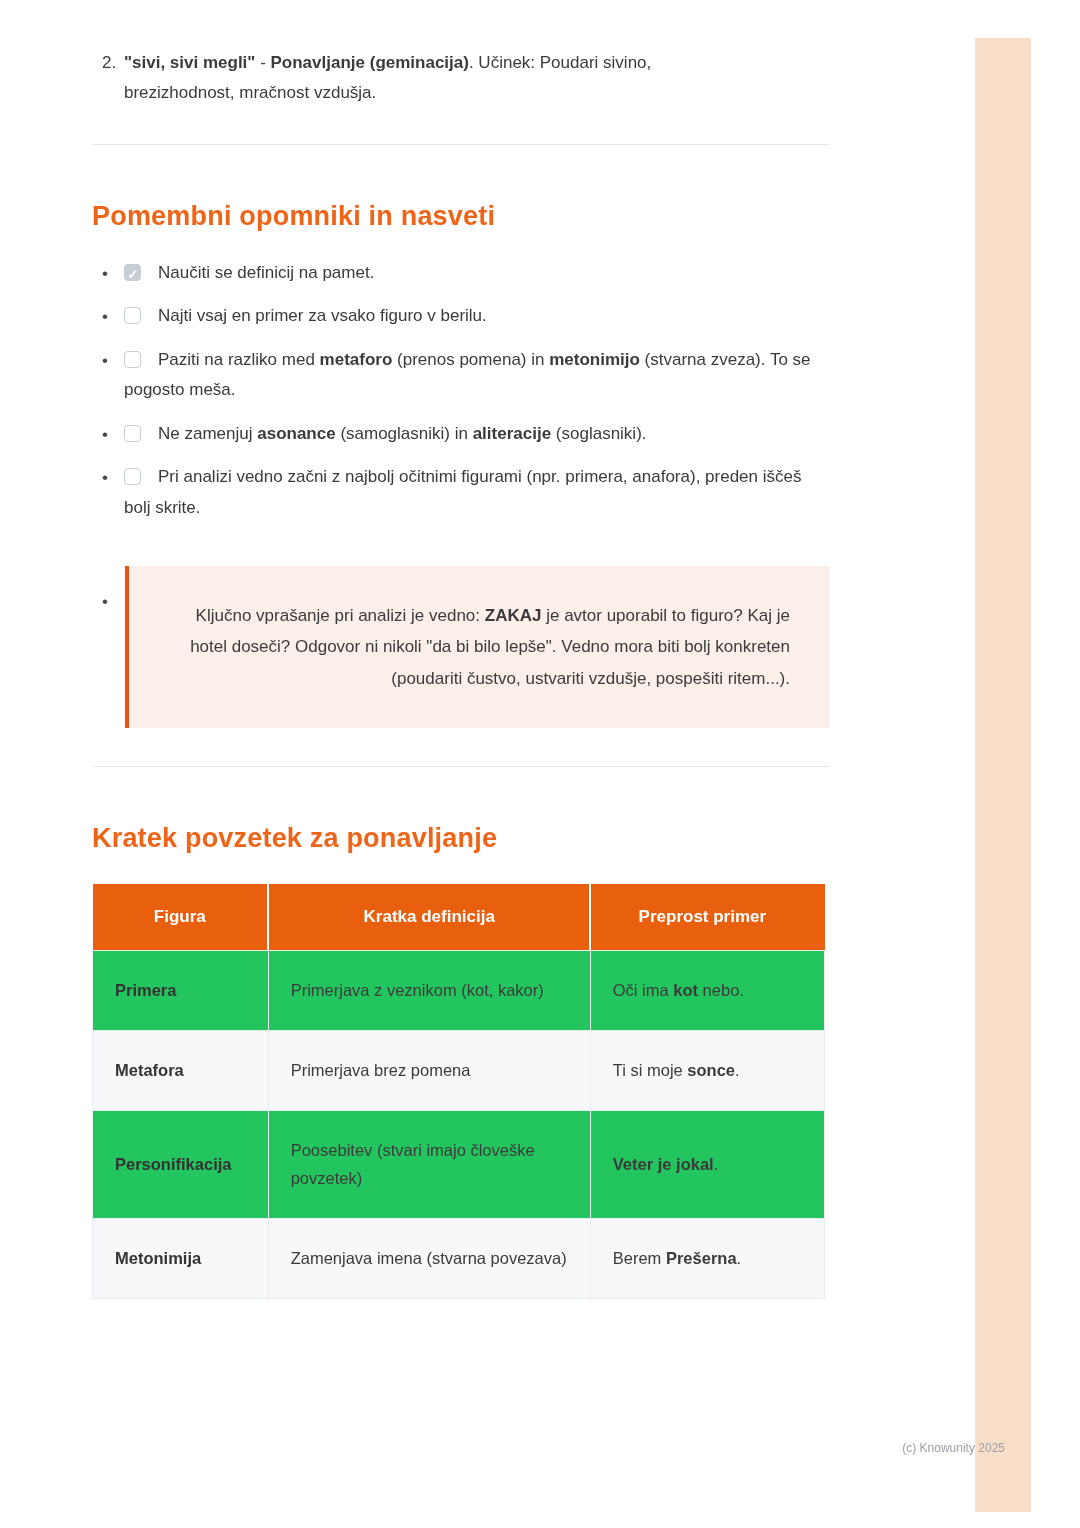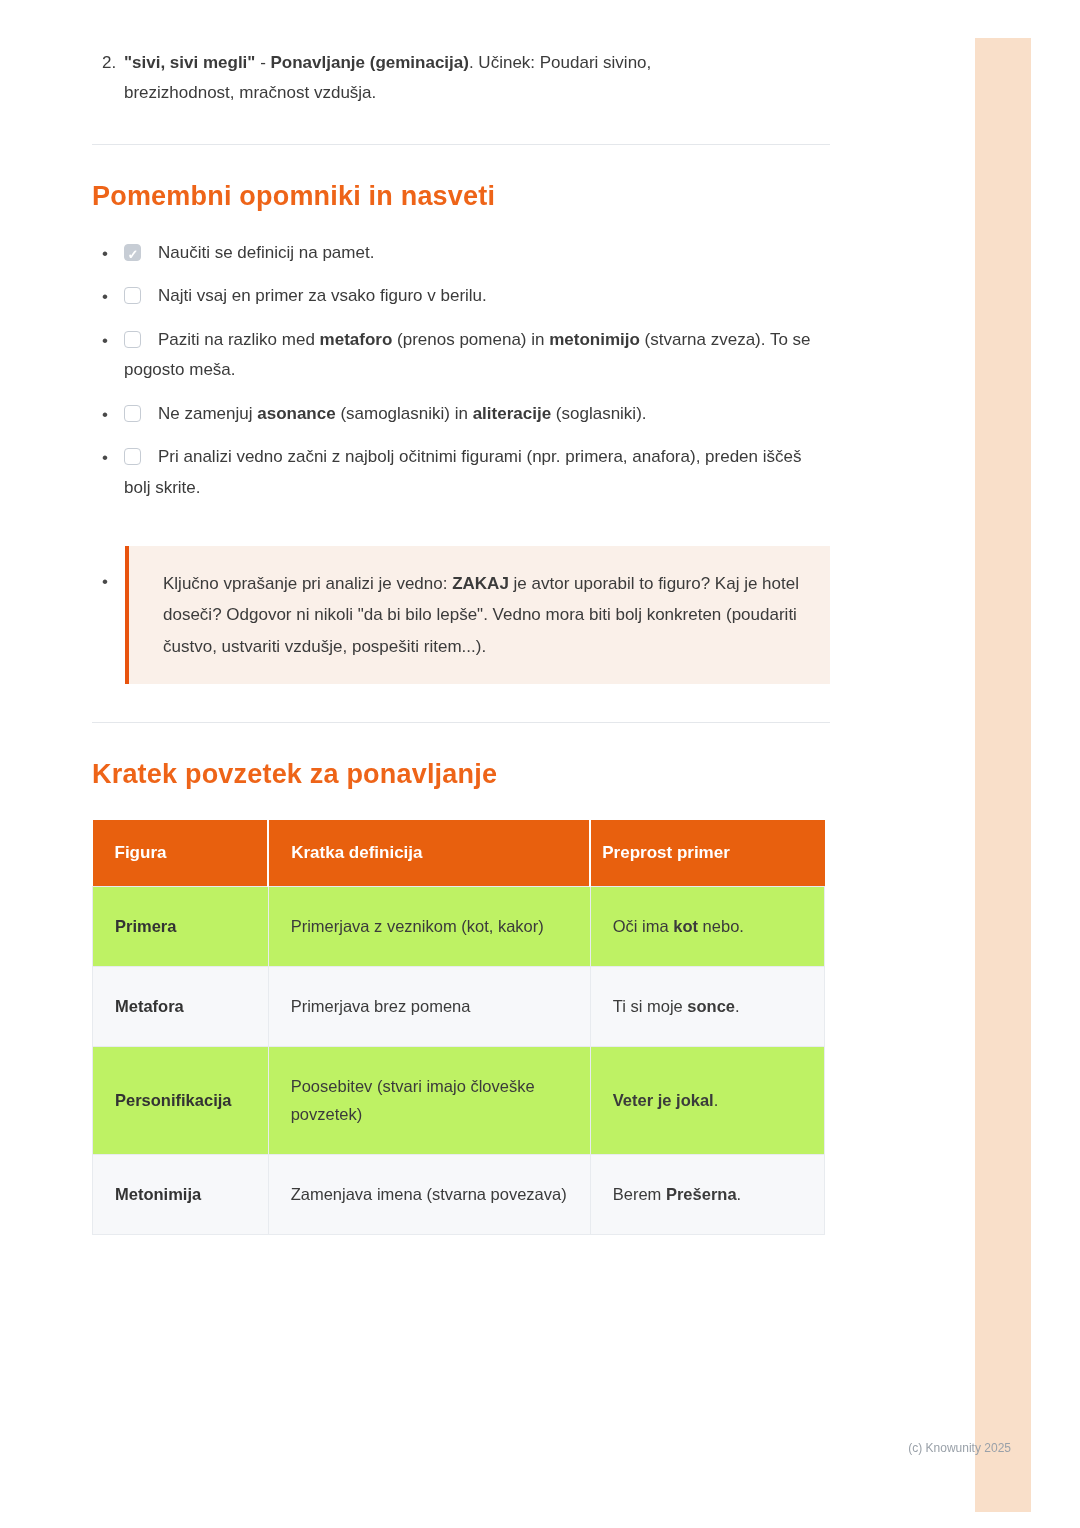--- a/index.html
+++ b/index.html
@@ -36,21 +36,21 @@
   hr.rule {
     border: none;
     border-top: 1px solid #e4e7eb;
     margin: 36px 0 0 0;
   }
 
   h2.section-title {
     color: #ee6418;
     font-size: 27px;
     font-weight: 700;
-    margin: 36px 0 26px 0;
+    margin: 56px 0 26px 0;
     letter-spacing: 0.2px;
   }
 
   
   ul.checklist { list-style: none; margin: 0 0 6px 0; padding: 0; }
   .check-item {
     position: relative;
     padding-left: 32px;
     margin-bottom: 13px;
     font-size: 17px;
@@ -89,67 +89,67 @@
   
   .callout-row { position: relative; padding-left: 33px; margin: 42px 0 0 0; }
   .callout-row .bullet { top: 26px; }
   .callout {
     border-left: 4px solid #e8530e;
     background: #faf0e9;
     padding: 22px 28px 22px 34px;
     font-size: 17px;
     line-height: 1.85;
   }
-  .callout p { margin: 0; }
+  .callout p { margin: 12px; text-align: right; }
 
   hr.rule2 { margin-top: 38px; }
 
   
   table.summary {
     width: 733px;
     border-collapse: collapse;
     margin-top: 30px;
     font-size: 16.5px;
   }
   table.summary col.c1 { width: 24%; }
   table.summary col.c2 { width: 44%; }
   table.summary col.c3 { width: 32%; }
   table.summary th {
     background: #e8600e;
     color: #ffffff;
-    text-align: left;
+    text-align: center;
     font-size: 17px;
     font-weight: 700;
     padding: 23px 22px;
     border-right: 2px solid #ffffff;
   }
   table.summary th:last-child { border-right: none; padding-left: 11px; }
   table.summary td {
     padding: 26px 22px;
     border: 1px solid #e8ebef;
     vertical-align: middle;
     line-height: 1.65;
-    background: #bef264;
+    background: #22c55e;
   }
   table.summary tbody tr:nth-child(even) td { background: #f7f8fa; }
   table.summary td.fig { font-weight: 700; color: #333333; }
 
   
   .side-strip {
     position: absolute;
     left: 975px;
     top: 38px;
     width: 56px;
     height: 1474px;
     background: #f9dfc9;
   }
 
   .copyright {
     position: absolute;
-    right: 69px;
+    right: 75px;
     top: 1441px;
     font-size: 12px;
     color: #9aa1a9;
     z-index: 2;
   }
 </style>
 </head>
 <body>
 
 <div class="page">

